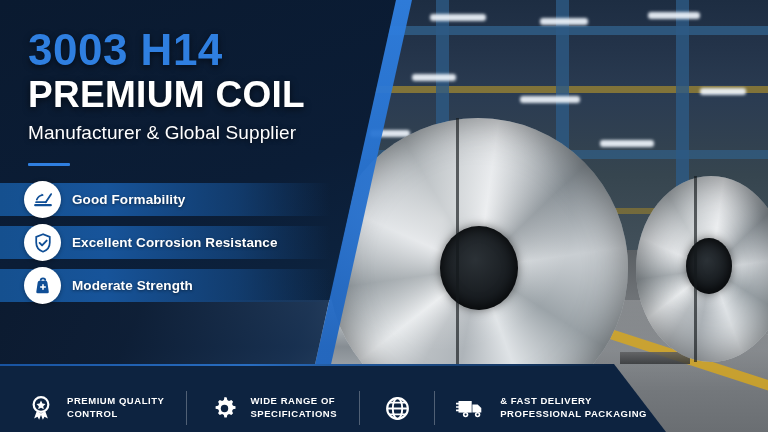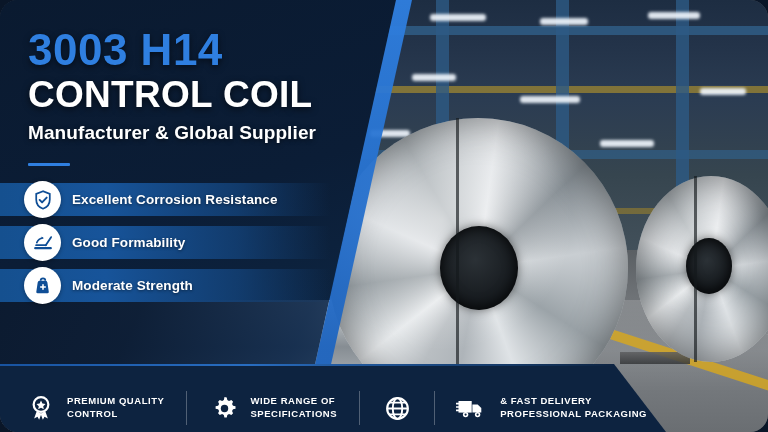--- a/index.html
+++ b/index.html
@@ -3,21 +3,21 @@
 <meta charset="utf-8">
 <title>Aluminum Coil Banner</title>
 <style>
   html,body{margin:0;padding:0;}
   body{
     width:768px;height:432px;overflow:hidden;
     font-family:"Liberation Sans", sans-serif;
     background:#0a1628;
   }
   #banner{
-    position:relative;width:768px;height:432px;overflow:hidden;border-radius:18px;
+    position:relative;width:768px;height:432px;overflow:hidden;
   }
 
   
   .photo{position:absolute;inset:0;overflow:hidden;background:#4a4f55;}
 
   
   .ceiling{
     position:absolute;left:0;top:0;width:768px;height:250px;
     background:
       linear-gradient(180deg,#1d2d42 0%,#233349 18%,#2b3c52 40%,#36454f 70%,#42505a 100%);
@@ -115,21 +115,21 @@
     font-size:44px;font-weight:bold;letter-spacing:.5px;line-height:1;
     color:#2f7fe0;margin:0 0 4px 0;
     text-shadow:0 2px 6px rgba(0,0,0,.55);
   }
   .h-line2{
     font-size:37px;font-weight:bold;letter-spacing:.3px;line-height:1;
     color:#ffffff;margin:0 0 9px 0;
     text-shadow:0 2px 7px rgba(0,0,0,.6);
   }
   .h-line3{
-    font-size:19px;font-weight:bold;color:#ffffff;margin:0;letter-spacing:.1px;
+    font-size:19px;font-weight:normal;color:#ffffff;margin:0;letter-spacing:.1px;
     text-shadow:0 1px 5px rgba(0,0,0,.6);
   }
   .accent-rule{
     position:absolute;left:28px;top:163px;width:42px;height:3px;
     background:#2f7fe0;border-radius:1px;
   }
 
   
   .features{position:absolute;left:0;top:183px;width:330px;}
   .frow{
@@ -221,48 +221,48 @@
       <div class="band"></div>
     </div>
   </div>
 
   <div class="panel"></div>
   <div class="panel-dark"></div>
   <div class="panel-stripe"></div>
 
   <div class="headline">
     <div class="h-line1">3003 H14</div>
-    <div class="h-line2">CONTROL COIL</div>
+    <div class="h-line2">PREMIUM COIL</div>
     <div class="h-line3">Manufacturer &amp; Global Supplier</div>
   </div>
   <div class="accent-rule"></div>
 
   <div class="features">
-
-    <div class="frow">
-      <span class="frow-icon">
-        <svg width="22" height="22" viewBox="0 0 24 24" fill="none">
-          <path d="M12 2.4 4.6 5.4v6.1c0 4.6 3.1 8.6 7.4 10 4.3-1.4 7.4-5.4 7.4-10V5.4L12 2.4z" stroke="#0f4e96" stroke-width="1.9" fill="none"></path>
-          <path d="M8.3 11.9l2.7 2.7 5-5.2" stroke="#0f4e96" stroke-width="2.1" fill="none" stroke-linecap="round" stroke-linejoin="round"></path>
-        </svg>
-      </span>
-      <span class="frow-label">Excellent Corrosion Resistance</span>
-    </div>
 
     <div class="frow">
       <span class="frow-icon">
         <svg width="22" height="22" viewBox="0 0 24 24">
           <path d="M3.5 17.6h17" stroke="#0f4e96" stroke-width="2.4" stroke-linecap="round"></path>
           <path d="M4.5 14.4h10.5" stroke="#0f4e96" stroke-width="2" stroke-linecap="round"></path>
           <path d="M15 14.4 20.8 5.6" stroke="#0f4e96" stroke-width="2" stroke-linecap="round"></path>
           <path d="M5.2 11.5c1.4-3 3.6-4.6 6.4-4.9" stroke="#0f4e96" stroke-width="1.8" fill="none" stroke-linecap="round"></path>
           <path d="M10.6 4.9l1.6 1.7-2 1.2z" fill="#0f4e96"></path>
         </svg>
       </span>
       <span class="frow-label">Good Formability</span>
+    </div>
+
+    <div class="frow">
+      <span class="frow-icon">
+        <svg width="22" height="22" viewBox="0 0 24 24" fill="none">
+          <path d="M12 2.4 4.6 5.4v6.1c0 4.6 3.1 8.6 7.4 10 4.3-1.4 7.4-5.4 7.4-10V5.4L12 2.4z" stroke="#0f4e96" stroke-width="1.9" fill="none"></path>
+          <path d="M8.3 11.9l2.7 2.7 5-5.2" stroke="#0f4e96" stroke-width="2.1" fill="none" stroke-linecap="round" stroke-linejoin="round"></path>
+        </svg>
+      </span>
+      <span class="frow-label">Excellent Corrosion Resistance</span>
     </div>
 
     <div class="frow">
       <span class="frow-icon">
         <svg width="22" height="22" viewBox="0 0 24 24">
           <path d="M9.2 6.4h5.6a2 2 0 0 1 2 1.7l1.5 10.1a1.6 1.6 0 0 1-1.6 1.8H6.3a1.6 1.6 0 0 1-1.6-1.8L6.2 8.1a2 2 0 0 1 2-1.7z" fill="#0f4e96"></path>
           <path d="M9.4 6.3a2.6 2.6 0 0 1 5.2 0" stroke="#0f4e96" stroke-width="1.8" fill="none"></path>
           <path d="M12 10.6v5M9.5 13.1h5" stroke="#ffffff" stroke-width="1.7" stroke-linecap="round"></path>
         </svg>
       </span>

